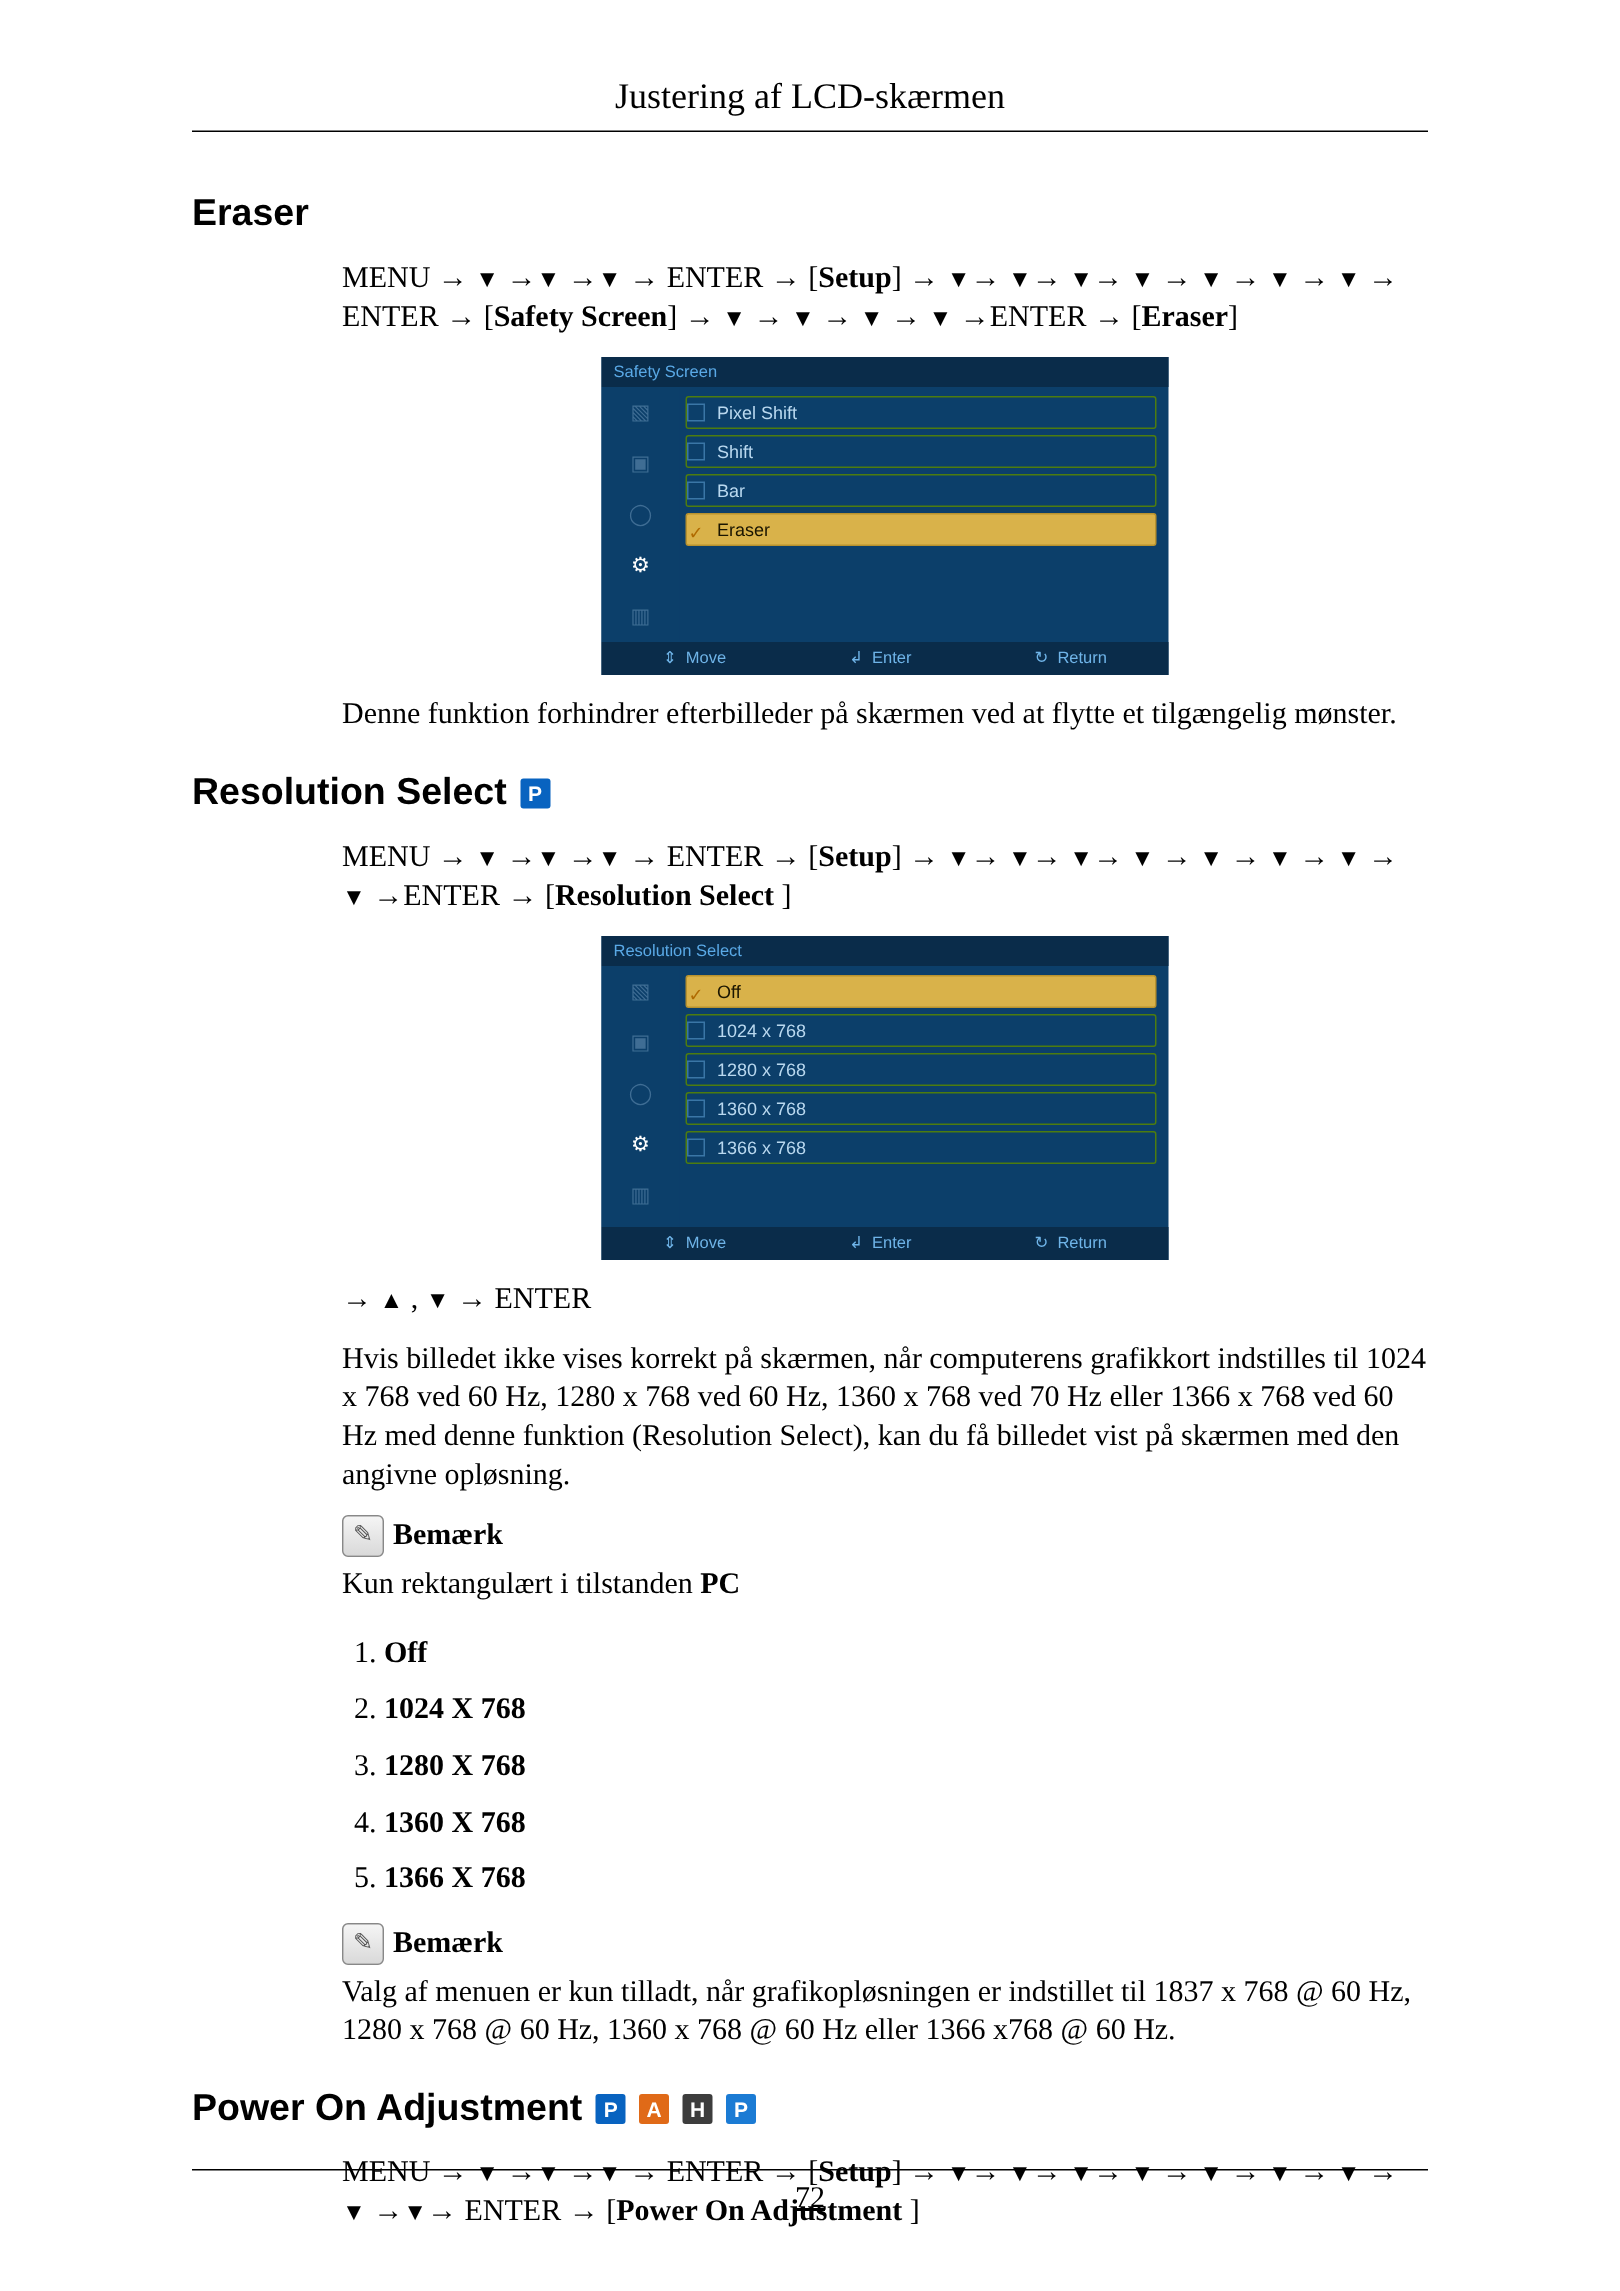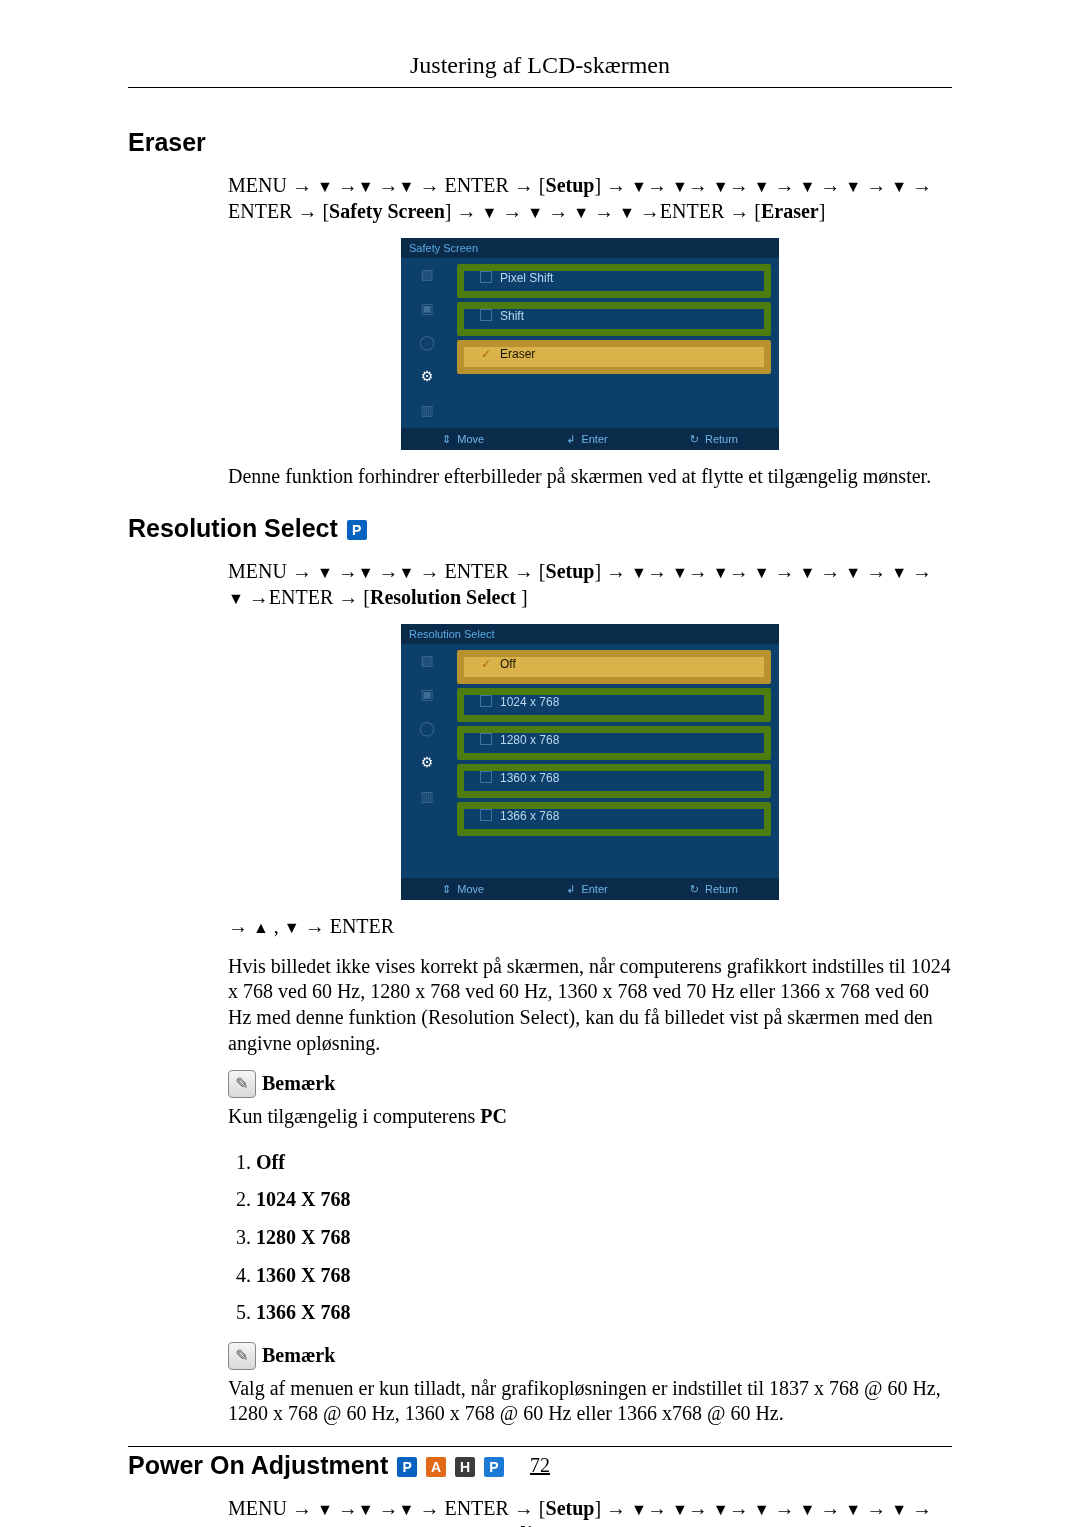--- a/index.html
+++ b/index.html
@@ -109,25 +109,25 @@
     display:flex; align-items:center; justify-content:center;
     font-size: 14px;
   }
   .sicon.active { color:#fff; }
   .sicon.dim { color:#3f6d94; }
   .osd .menu {
     flex: 1;
     padding: 6px 8px 8px 4px;
   }
   .osd .row {
-    display: flex; 
+    display: flex; align-items: center;
     height: 20px;
     margin-bottom: 4px;
-    padding-left: 16px;
-    border: 7px solid #4d7c0f;
+    padding-left: 0;
+    border: 1px solid #4d7c0f;
     background: #0c3f6a;
     color: #b9d8ef;
     border-radius: 2px;
     font-size: 12px;
   }
   .osd .row.sel {
     background: #d9b24a;
     border-color: #b8922e;
     color: #1a1500;
   }
@@ -197,20 +197,24 @@
           <div class="sicon dim">▥</div>
         </div>
         <div class="menu">
           <div class="row">
               <span class="bullet"></span>
               <span>Pixel Shift</span>
             </div>
           <div class="row">
               <span class="bullet"></span>
               <span>Shift</span>
+            </div>
+          <div class="row">
+              <span class="bullet"></span>
+              <span>Bar</span>
             </div>
           <div class="row sel">
               <span class="bullet check">✓</span>
               <span>Eraser</span>
             </div>
           <div class="spacer"></div>
         </div>
       </div>
       <div class="footer">
         <span>
@@ -295,21 +299,21 @@
       → <span class="arrow-up">▲</span> , <span class="arrow-down">▼</span> → ENTER
     </div>
 
     <div class="para">Hvis billedet ikke vises korrekt på skærmen, når computerens grafikkort indstilles til 1024 x 768 ved 60 Hz, 1280 x 768 ved 60 Hz, 1360 x 768 ved 70 Hz eller 1366 x 768 ved 60 Hz med denne funktion (Resolution Select), kan du få billedet vist på skærmen med den angivne opløsning.</div>
 
     <div class="note-line">
       <span class="note-icon">✎</span>
       <span class="bold">Bemærk</span>
     </div>
     <div class="para">
-      <span>Kun tilgængelig i computerens </span><span class="bold">PC</span>
+      <span>Kun rektangulært i tilstanden </span><span class="bold">PC</span>
     </div>
 
     <ol class="opts">
       <li><span class="bold">Off</span></li>
       <li><span class="bold">1024 X 768</span></li>
       <li><span class="bold">1280 X 768</span></li>
       <li><span class="bold">1360 X 768</span></li>
       <li><span class="bold">1366 X 768</span></li>
     </ol>
 

